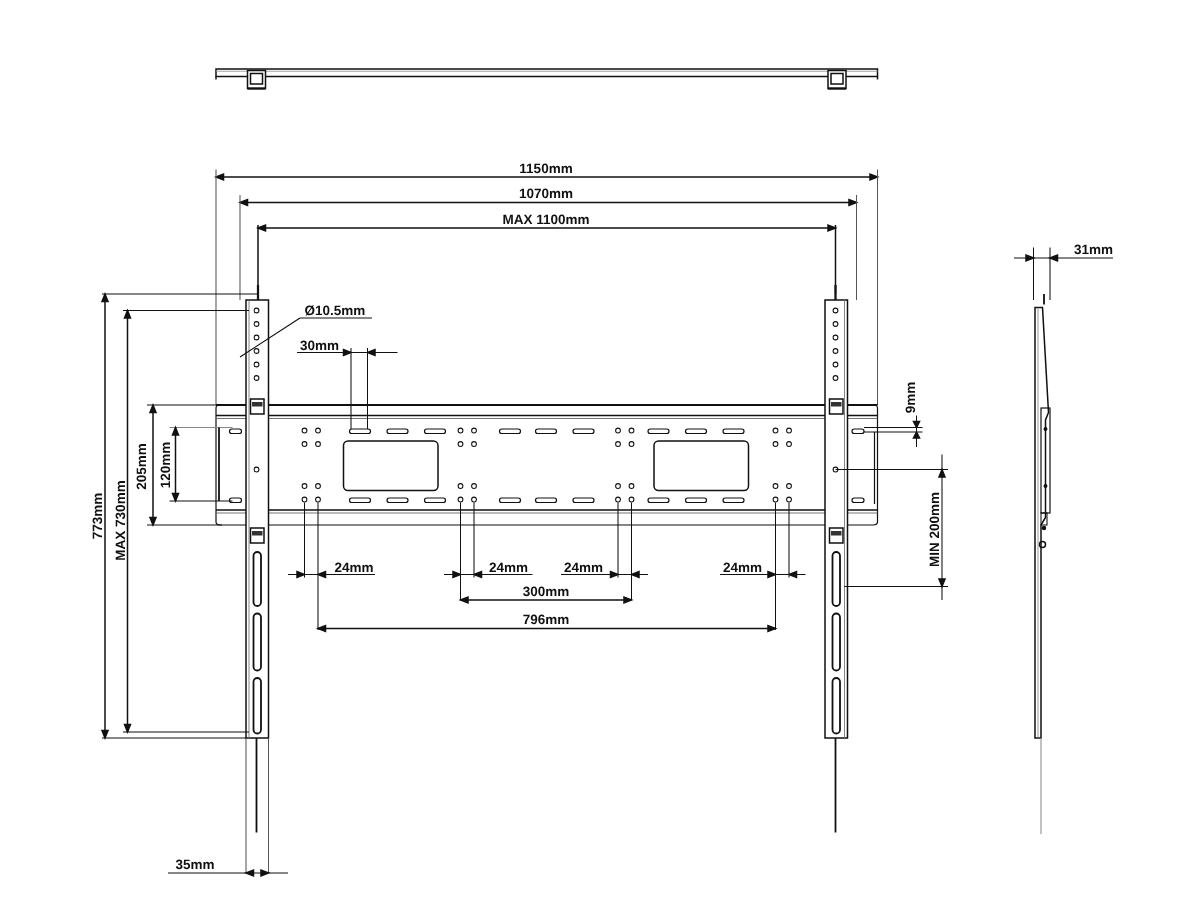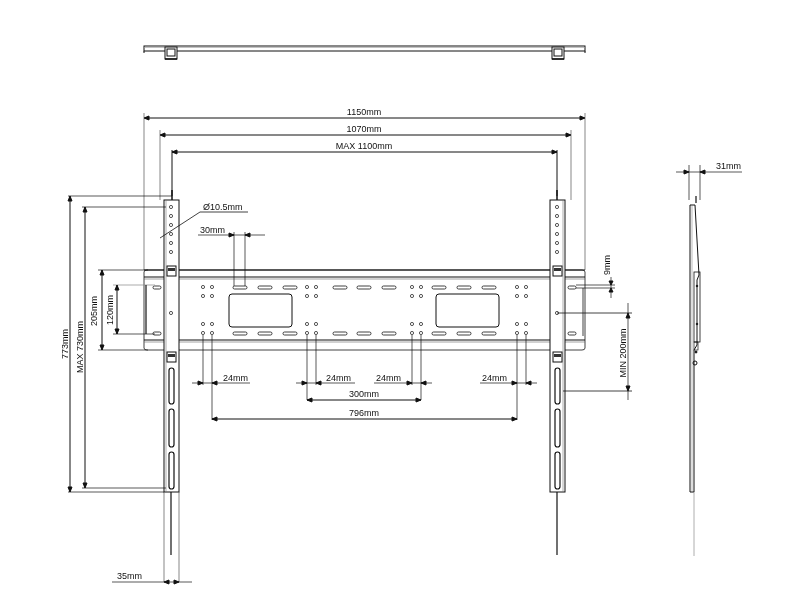--- a/index.html
+++ b/index.html
@@ -1,17 +1,17 @@
 <!DOCTYPE html>
 <html><head>
 <meta charset="utf-8">
 <style>
   html, body { margin:0; padding:0; background:#ffffff; }
   body { width:800px; height:600px; overflow:hidden; font-family:"Liberation Sans", sans-serif; }
-  #canvas { position:absolute; left:0; top:0; width:800px; height:600px; }
+  #canvas { position:absolute; left:0; top:0; width:800px; height:600px;font-weight:bold; }
   svg text { font-family:"Liberation Sans", sans-serif; font-size:9px; fill:#111; }
 </style>
 </head>
 <body>
 
 <div id="canvas">
 <svg width="800" height="600" viewBox="0 0 800 600" xmlns="http://www.w3.org/2000/svg" stroke="#111" fill="none" stroke-width="1">
 
   <g>
     <rect x="144" y="46" width="441" height="5" stroke-width="1"></rect>

